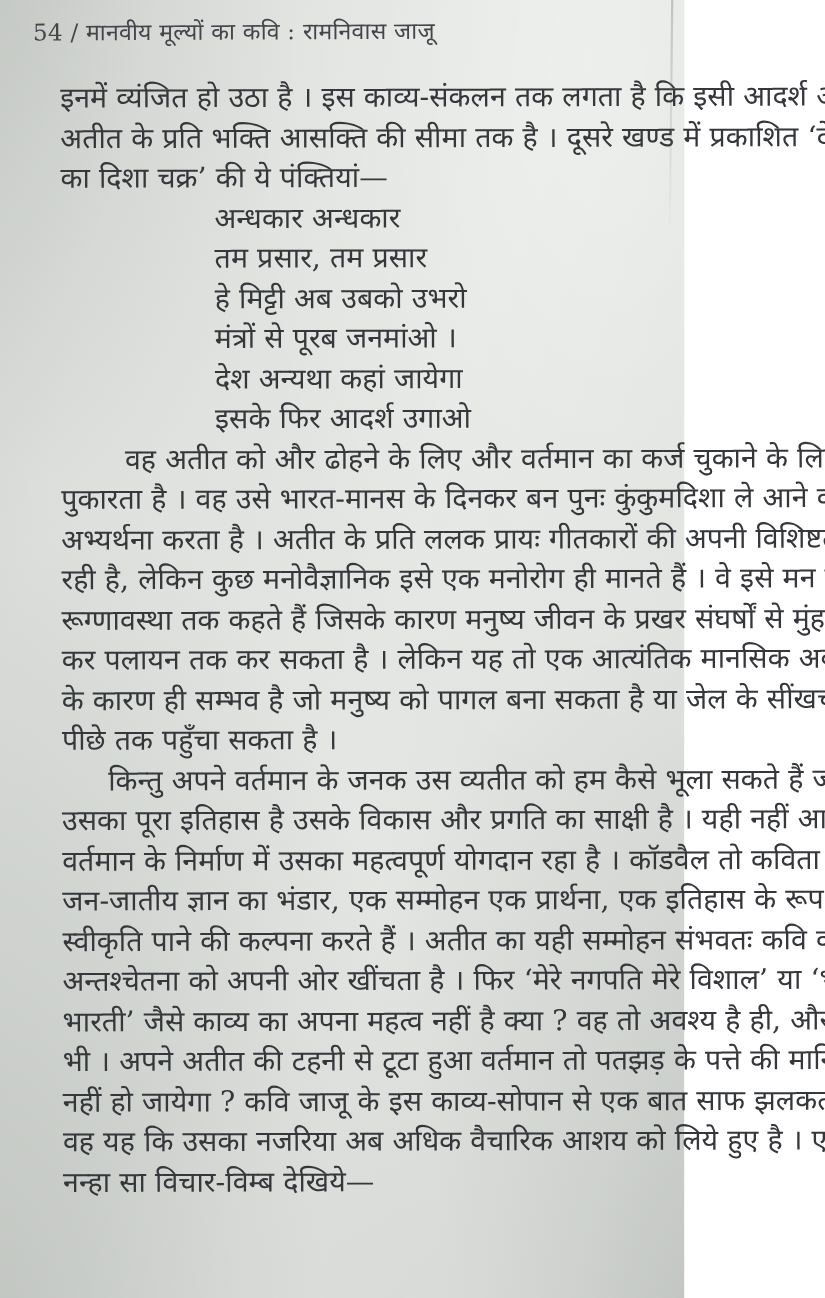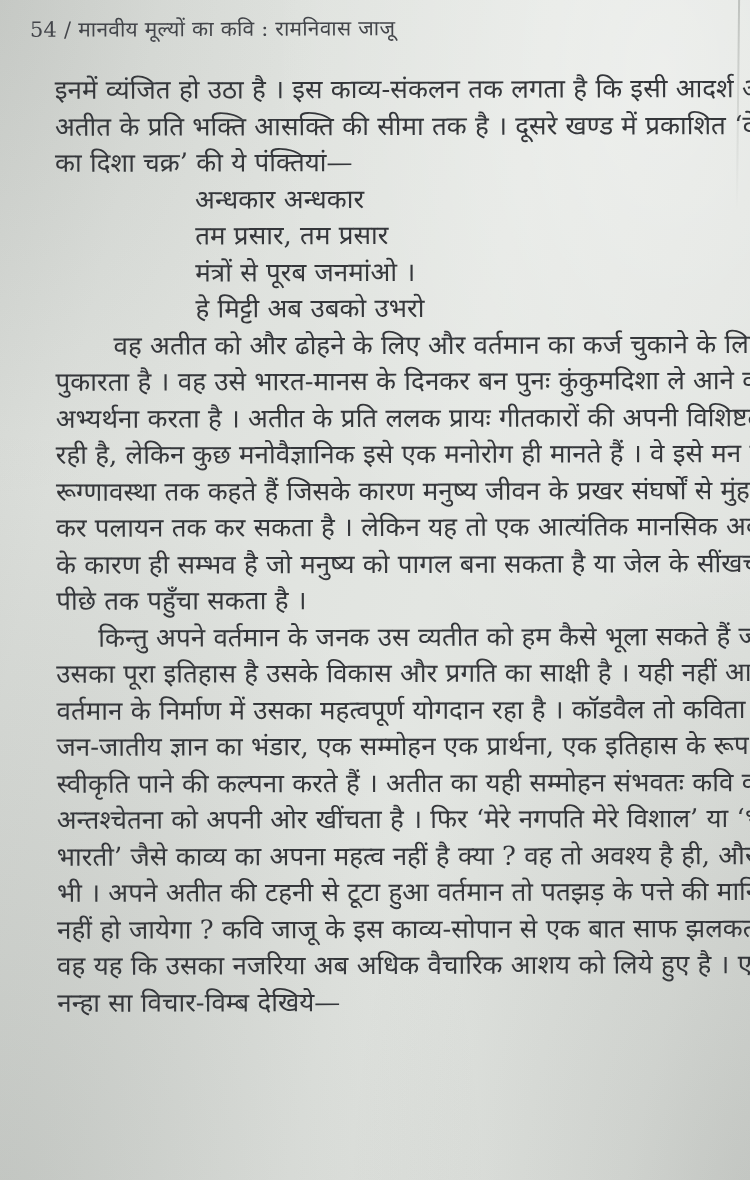--- a/index.html
+++ b/index.html
@@ -5,28 +5,29 @@
   html, body {
     margin: 0;
     padding: 0;
     width: 750px;
     height: 1180px;
     overflow: hidden;
     font-family: "DejaVu Serif", "Liberation Serif", serif;
   }
   .page {
     position: relative;
-    width: 750px;
+    width: 602px;
     height: 1180px;
     background:
       radial-gradient(ellipse at 88% 6%, rgba(255,255,255,0.40), transparent 42%),
       radial-gradient(ellipse at 0% 104%, rgba(75,80,75,0.20), transparent 46%),
       radial-gradient(ellipse at 100% 102%, rgba(75,80,75,0.14), transparent 38%),
       radial-gradient(ellipse at 0% 0%, rgba(90,95,90,0.12), transparent 30%),
       linear-gradient(103deg, #d4d7d3 0%, #dde0dc 16%, #e3e6e2 55%, #dde0dc 88%, #d6d9d5 100%);
+    padding-left: 20px;
   }
   .page-edge {
     position: absolute;
     top: 0;
     right: 11px;
     width: 2px;
     height: 210px;
     background: linear-gradient(to bottom, rgba(110,115,110,0.35), rgba(110,115,110,0.0));
     transform: rotate(0.6deg);
   }
@@ -71,22 +72,24 @@
   <div class="content">
     <div class="para">
         <div class="line">इनमें  व्यंजित हो उठा है । इस काव्य-संकलन तक लगता है कि इसी आदर्श और</div>
         <div class="line">अतीत के प्रति भक्ति आसक्ति की सीमा तक है । दूसरे खण्ड में प्रकाशित ‘देश</div>
         <div class="line">का दिशा चक्र’ की ये पंक्तियां—</div>
       </div>
 
     <div class="poem">
         <div class="line">अन्धकार अन्धकार</div>
         <div class="line">तम प्रसार, तम प्रसार</div>
+        <div class="line">हे मिट्टी अब उबको उभरो</div>
         <div class="line">मंत्रों से पूरब जनमांओ ।</div>
-        <div class="line">हे मिट्टी अब उबको उभरो</div>
+        <div class="line">देश अन्यथा कहां जायेगा</div>
+        <div class="line">इसके फिर आदर्श उगाओ</div>
       </div>
 
     <div class="para indent-para2">
         <div class="line">वह अतीत को और ढोहने के लिए और वर्तमान का कर्ज चुकाने के लिए</div>
         <div class="line">पुकारता है । वह उसे भारत-मानस के दिनकर बन पुनः कुंकुमदिशा ले आने की</div>
         <div class="line">अभ्यर्थना करता है । अतीत के प्रति ललक प्रायः गीतकारों की अपनी विशिष्टता</div>
         <div class="line">रही है, लेकिन कुछ मनोवैज्ञानिक इसे एक मनोरोग ही मानते हैं । वे इसे मन की</div>
         <div class="line">रूग्णावस्था तक कहते हैं जिसके कारण मनुष्य जीवन के प्रखर संघर्षों से मुंह मोड़</div>
         <div class="line">कर पलायन तक कर सकता है । लेकिन यह तो एक आत्यंतिक मानसिक अवस्था</div>
         <div class="line">के कारण ही सम्भव है जो मनुष्य को पागल बना सकता है या जेल के सींखचों के</div>

